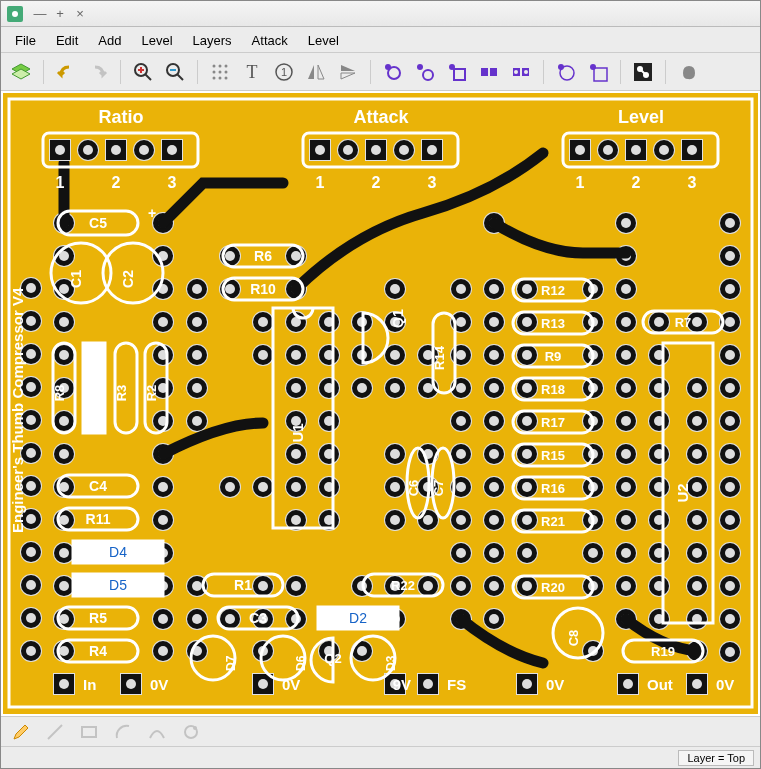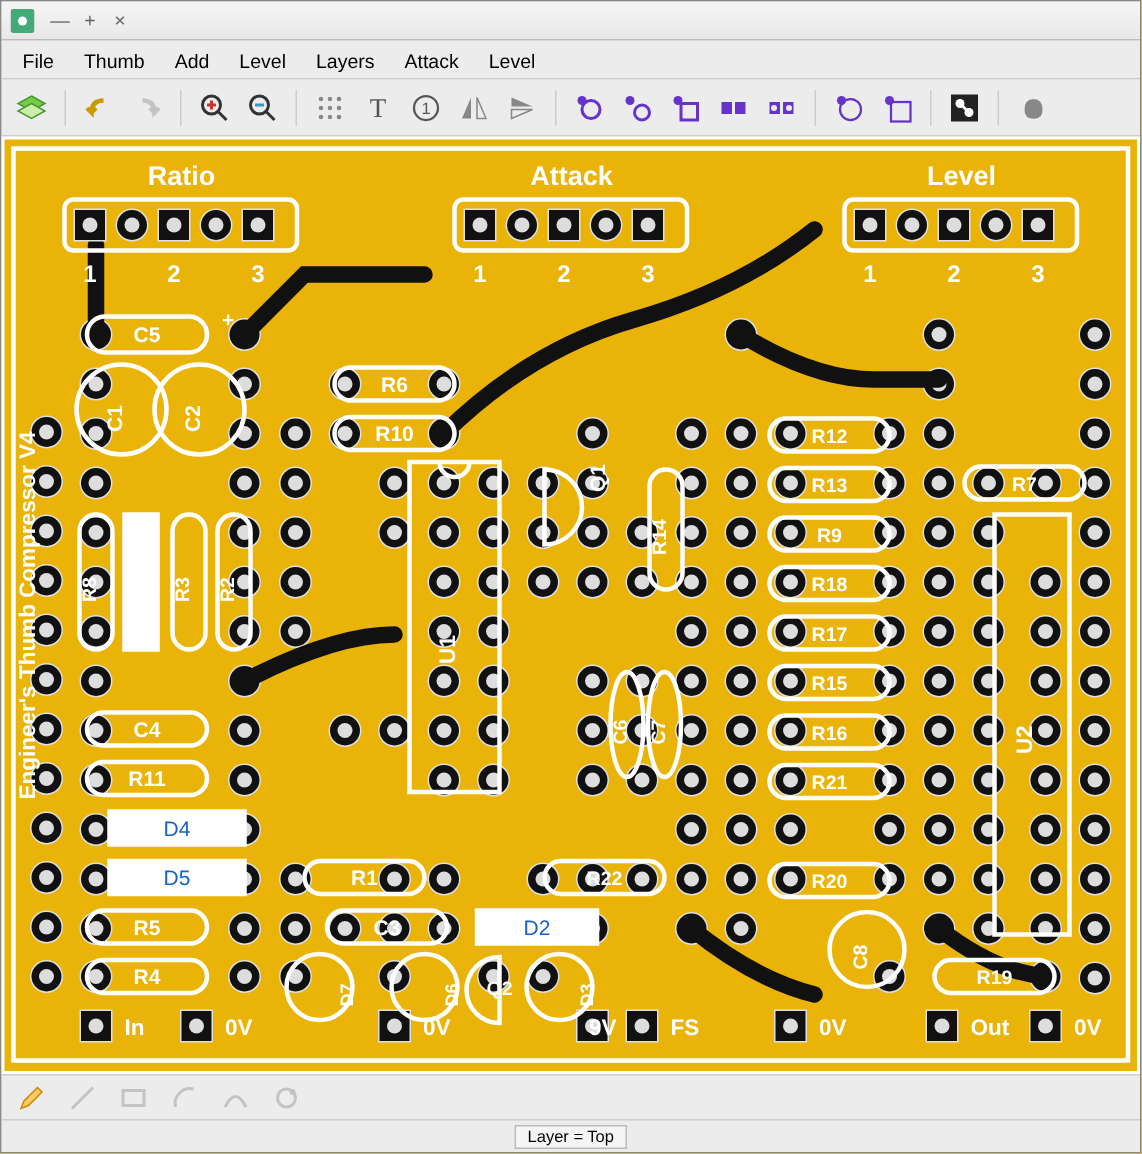--- a/index.html
+++ b/index.html
@@ -12,21 +12,21 @@
   .menubar { display: flex; background: #ececec; height: 26px; align-items: flex-end; padding: 0 4px; border-bottom: 1px solid #ccc; }
   .menubar .menuitem { padding: 4px 10px; cursor: pointer; }
   .toolbar { display: flex; background: #ececec; height: 38px; align-items: center; padding: 0 6px; gap: 4px; border-bottom: 1px solid #ccc; }
   .tbtn { width: 28px; height: 28px; display: flex; align-items: center; justify-content: center; cursor: pointer; border-radius: 3px; }
   .tbtn.disabled { opacity: 0.4; cursor: default; }
   .tsep { width: 1px; height: 24px; background: #ccc; margin: 0 4px; }
   .canvas-wrap { flex: 1; background: #fff; padding: 2px; overflow: hidden; position: relative; }
   .pcb { width: 100%; height: 100%; background: #eab308; position: relative; }
   .pcb svg { position: absolute; top: 0; left: 0; }
   .shapebar { display: flex; background: #ececec; height: 30px; align-items: center; padding: 0 6px; gap: 6px; border-top: 1px solid #ccc; }
-  .statusbar { display: flex; background: #ececec; height: 22px; align-items: center; justify-content: center; padding: 0 6px; border-top: 1px solid #ccc; }
+  .statusbar { display: flex; background: #ececec; height: 22px; align-items: center; justify-content: flex-end; padding: 0 6px; border-top: 1px solid #ccc; }
   .status-cell { border: 1px solid #bbb; padding: 1px 8px; font-size: 11px; background: #f5f5f5; }
   .silktxt { fill: #fff; font-family: sans-serif; font-weight: bold; }
 </style>
 </head>
 <body>
 
 <div class="window">
 
   <div class="titlebar">
     <span class="appicon">
@@ -35,21 +35,21 @@
           <circle cx="8" cy="8" r="3" fill="#fff"></circle>
         </svg>
     </span>
     <span class="winbtn">—</span>
     <span class="winbtn">+</span>
     <span class="winbtn">×</span>
   </div>
 
   <div class="menubar">
     <div class="menuitem">File</div>
-    <div class="menuitem">Thumb</div>
+    <div class="menuitem">Edit</div>
     <div class="menuitem">Add</div>
     <div class="menuitem">Level</div>
     <div class="menuitem">Layers</div>
     <div class="menuitem">Attack</div>
     <div class="menuitem">Level</div>
   </div>
 
   <div class="toolbar">
     <div class="tbtn">
         <svg width="22" height="22">

